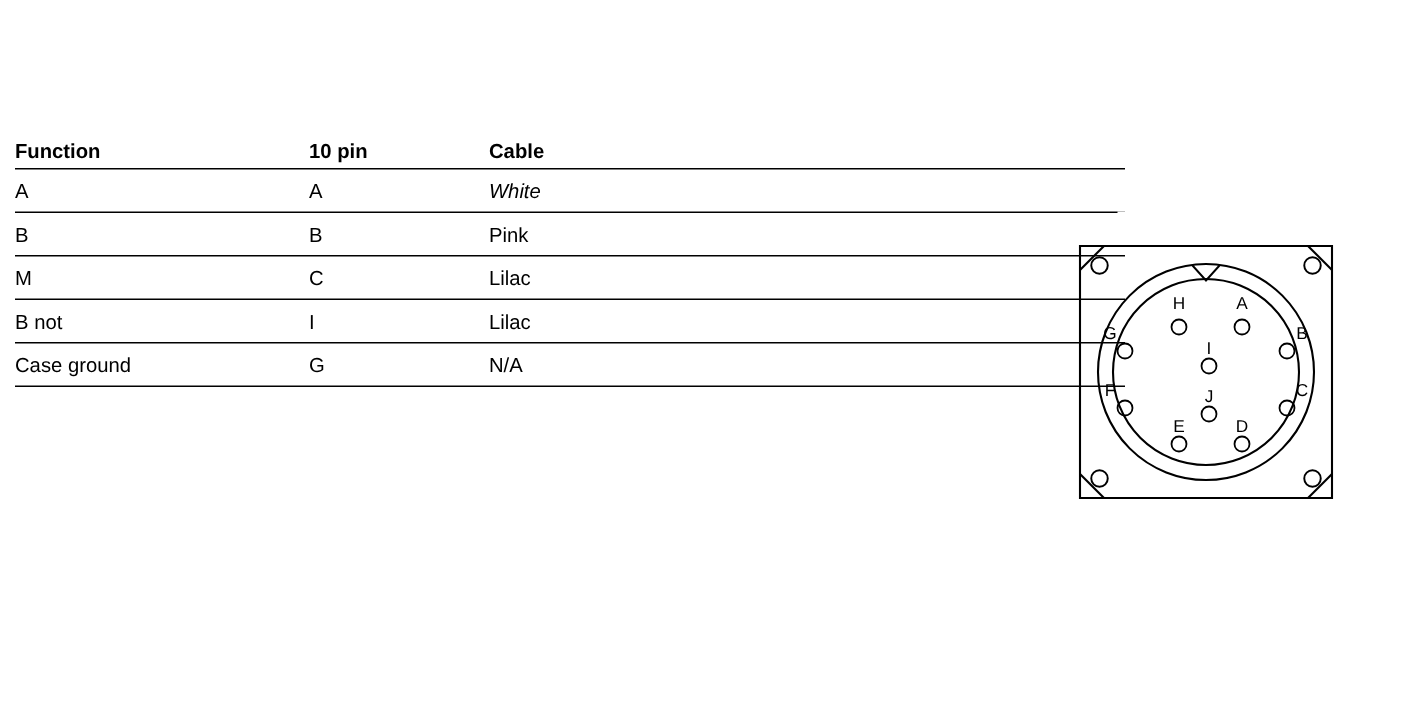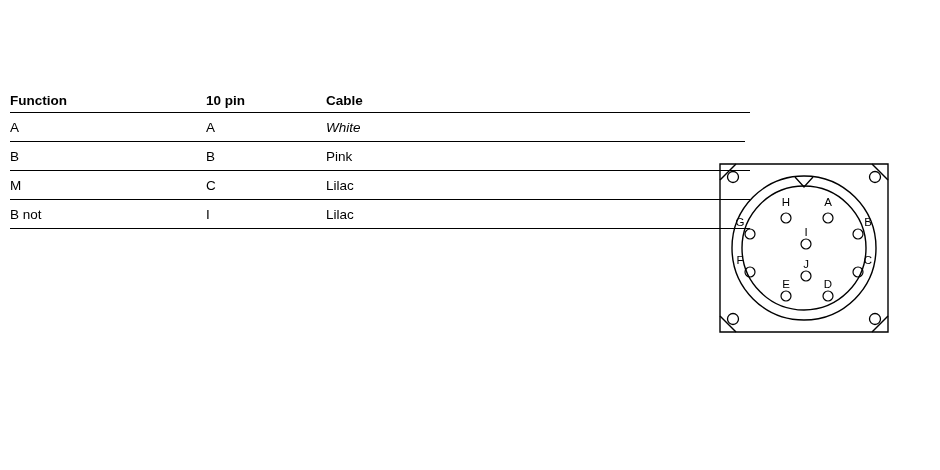--- a/index.html
+++ b/index.html
@@ -108,20 +108,25 @@
       <tr>
         <td class="col-function">M</td>
         <td class="col-pin">C</td>
         <td class="col-cable">Lilac</td>
       </tr>
       <tr>
         <td class="col-function">B not</td>
         <td class="col-pin">I</td>
         <td class="col-cable">Lilac</td>
       </tr>
+      <tr>
+        <td class="col-function">Case ground</td>
+        <td class="col-pin">G</td>
+        <td class="col-cable">N/A</td>
+      </tr>
     </tbody>
   </table>
 
   <div class="connector-wrap">
     <svg width="196" height="186" viewBox="0 0 196 186" xmlns="http://www.w3.org/2000/svg">
 
       <g fill="none" stroke="#000000" stroke-width="1.4">
         <path d="M 14 16 L 182 16 L 182 184 L 14 184 Z"></path>
         <path d="M 14 32 L 30 16"></path>
         <path d="M 166 16 L 182 32"></path>

